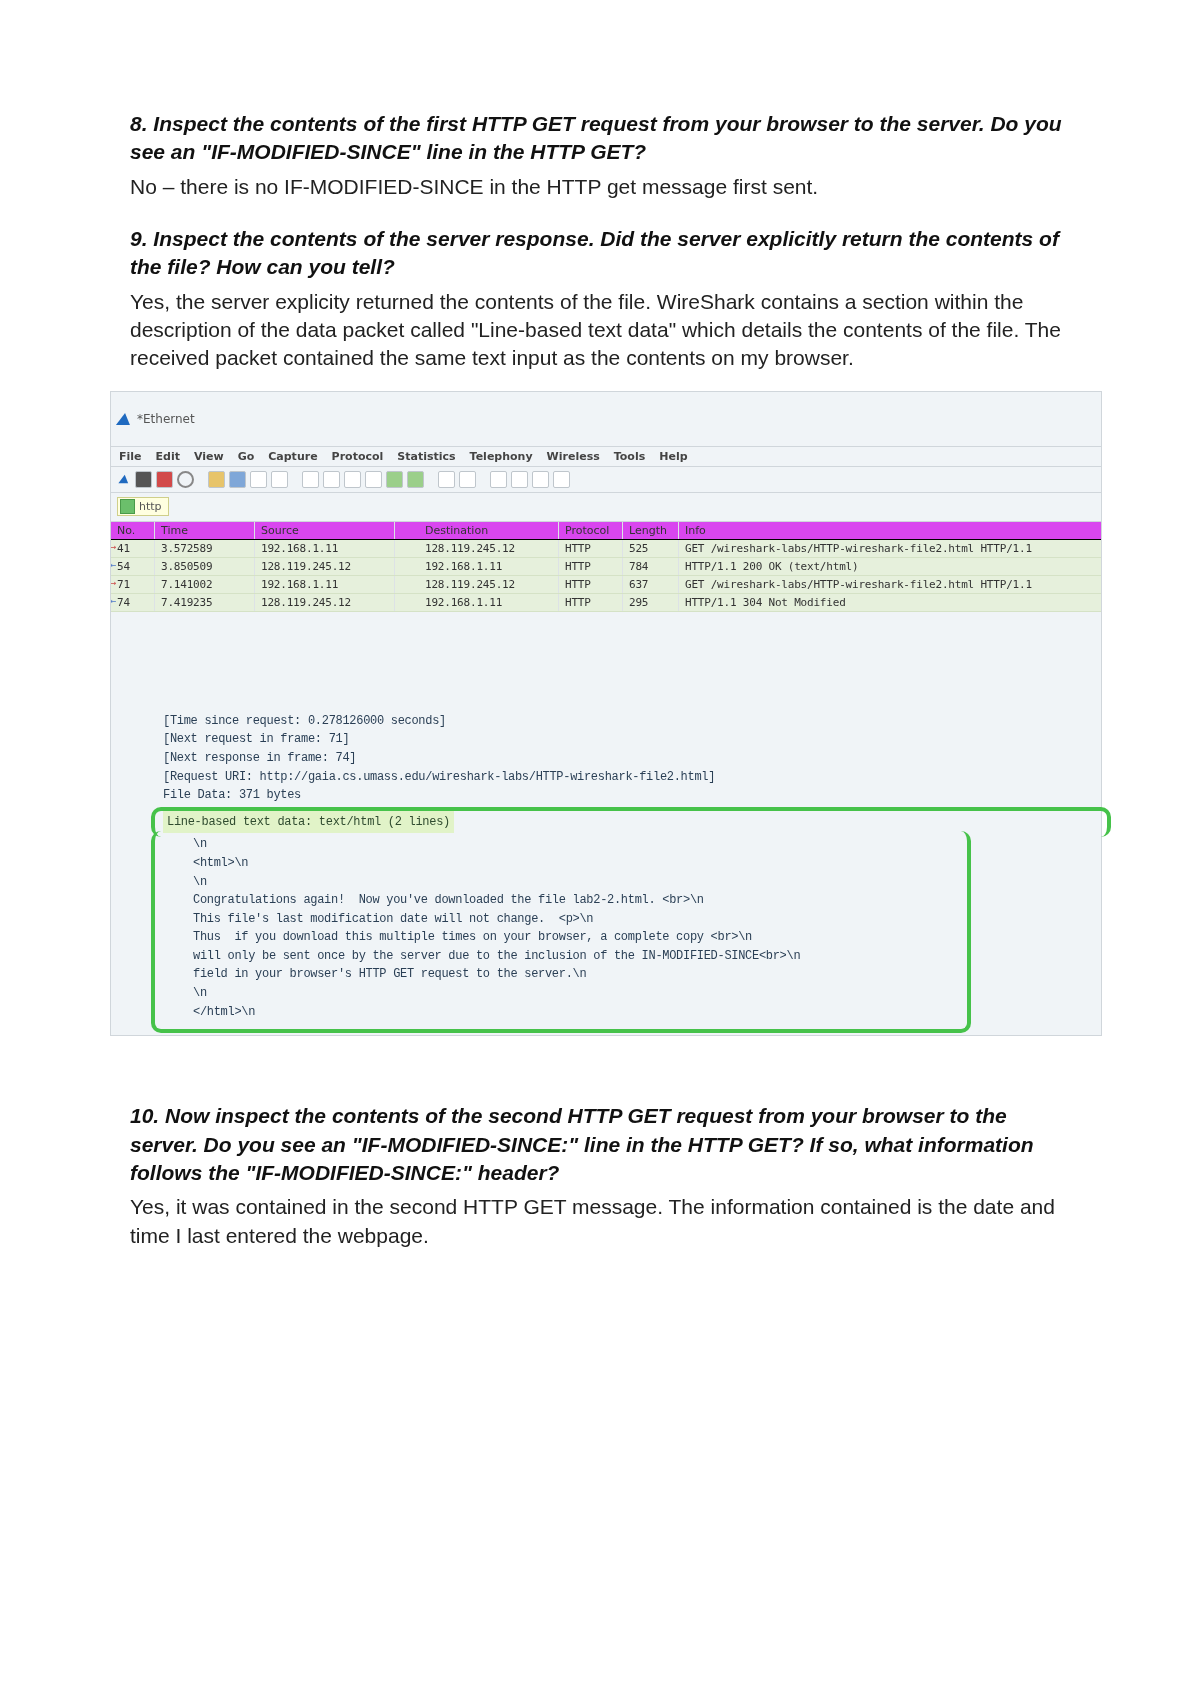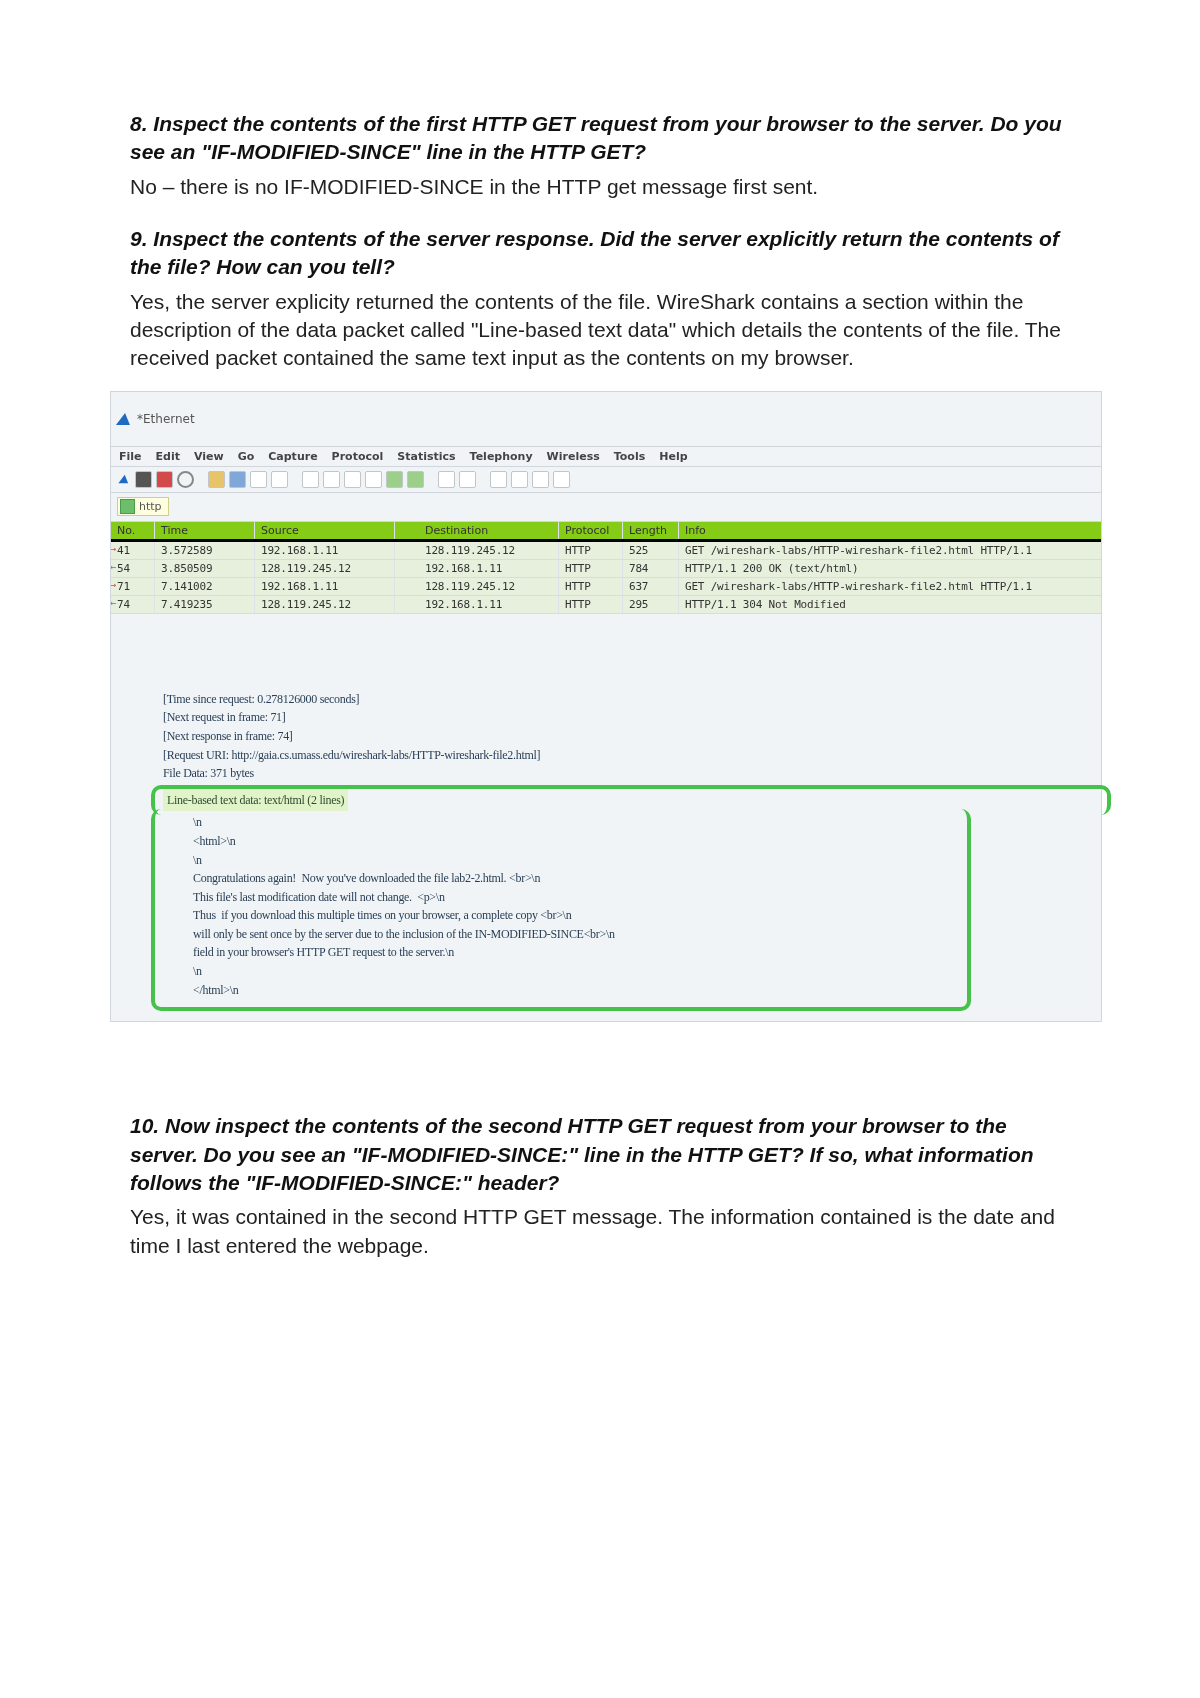--- a/index.html
+++ b/index.html
@@ -18,37 +18,37 @@
   .tb.red{background:#d24a4a;}
   .tb.ring{border-radius:50%;border:2px solid #888;background:transparent;width:13px;height:13px;}
   .tb.folder{background:#e7c46a;}
   .tb.blue{background:#7fa7d8;}
   .tb.grn{background:#9bcf8a;}
   .tb.arw{background:#fff;}
   .tb.plus{background:#fff;}
   .ws-filter{padding:4px 6px;border-bottom:1px solid #d0d6db;}
   .ws-filter .fbox{display:inline-flex;align-items:center;background:#ffffe0;border:1px solid #cfcf8a;padding:1px 6px 1px 2px;gap:4px;font-size:11px;color:#555;}
   .fbox .mark{width:13px;height:13px;background:#6bbf6b;border:1px solid #4a9a4a;display:inline-block;}
-  .ws-cols{display:flex;background:#84cc16;border-bottom:3px solid #000000;font-size:11px;color:#333;}
+  .ws-cols{display:flex;background:#d946ef;border-bottom:1px solid #000000;font-size:11px;color:#333;}
   .ws-cols div,.ws-row div{box-sizing:border-box;padding:2px 6px;white-space:nowrap;overflow:hidden;}
   .c-no{width:44px;border-right:1px solid #dde2e6;}
   .c-time{width:100px;border-right:1px solid #dde2e6;}
   .c-src{width:140px;border-right:1px solid #dde2e6;}
   .c-dst{width:140px;border-right:1px solid #dde2e6;margin-left:24px;}
   .c-proto{width:64px;border-right:1px solid #dde2e6;}
   .c-len{width:56px;border-right:1px solid #dde2e6;}
   .c-info{flex:1;}
   .ws-rows{font-size:11px;}
   .ws-row{display:flex;background:#e6f0dc;border-bottom:1px solid #d5e2c6;color:#333;font-family:"DejaVu Sans Mono","Consolas",monospace;letter-spacing:-.2px;}
   .ws-row .c-no{position:relative;}
   .ws-row .arrow{position:absolute;left:-1px;top:2px;font-size:10px;line-height:10px;}
   .ws-row .arrow.out{color:#cc4a4a;}
   .ws-row .arrow.in{color:#5079c9;}
   
-  .ws-details{margin-top:72px;padding:4px 0 16px 52px;font-family:Liberation Serif, serif;font-size:12px;color:#2a3f55;line-height:1.55;letter-spacing:-.3px;}
+  .ws-details{margin-top:96px;padding:4px 0 8px 52px;font-family:Liberation Mono, monospace;font-size:12px;color:#2a3f55;line-height:1.55;letter-spacing:-.3px;}
   .ws-details .ln{white-space:pre;}
   .hl-wrap{position:relative;margin-top:6px;}
   .hl-head{background:#e1f3c8;color:#2f4b2f;padding:2px 4px;display:inline-block;white-space:pre;}
   .hl-body{padding:2px 0 6px 30px;}
   .hl-body .ln{white-space:pre-wrap;}
   .hl-border{position:absolute;border:4px solid #46c24a;border-radius:10px;pointer-events:none;}
   .hl-border.top{left:-12px;right:-10px;top:-4px;height:26px;border-bottom:none;border-top-left-radius:10px;border-top-right-radius:10px;}
   .hl-border.box{left:-12px;right:130px;top:20px;bottom:-6px;border-top:none;}
 </style>
 </head>
@@ -180,16 +180,16 @@
             <div class="ln">Thus  if you download this multiple times on your browser, a complete copy &lt;br&gt;\n</div>
             <div class="ln">will only be sent once by the server due to the inclusion of the IN-MODIFIED-SINCE&lt;br&gt;\n</div>
             <div class="ln">field in your browser's HTTP GET request to the server.\n</div>
             <div class="ln">\n</div>
             <div class="ln">&lt;/html&gt;\n</div>
           </div>
       </div>
     </div>
   </div>
 
-  <p class="q" style="margin-top:90px">10. Now inspect the contents of the second HTTP GET request from your browser to the server. Do you see an "IF-MODIFIED-SINCE:" line in the HTTP GET? If so, what information follows the "IF-MODIFIED-SINCE:" header?</p>
+  <p class="q" style="margin-top:66px">10. Now inspect the contents of the second HTTP GET request from your browser to the server. Do you see an "IF-MODIFIED-SINCE:" line in the HTTP GET? If so, what information follows the "IF-MODIFIED-SINCE:" header?</p>
   <p class="a">Yes, it was contained in the second HTTP GET message. The information contained is the date and time I last entered the webpage.</p>
 
 </div>
 
 </body></html>

